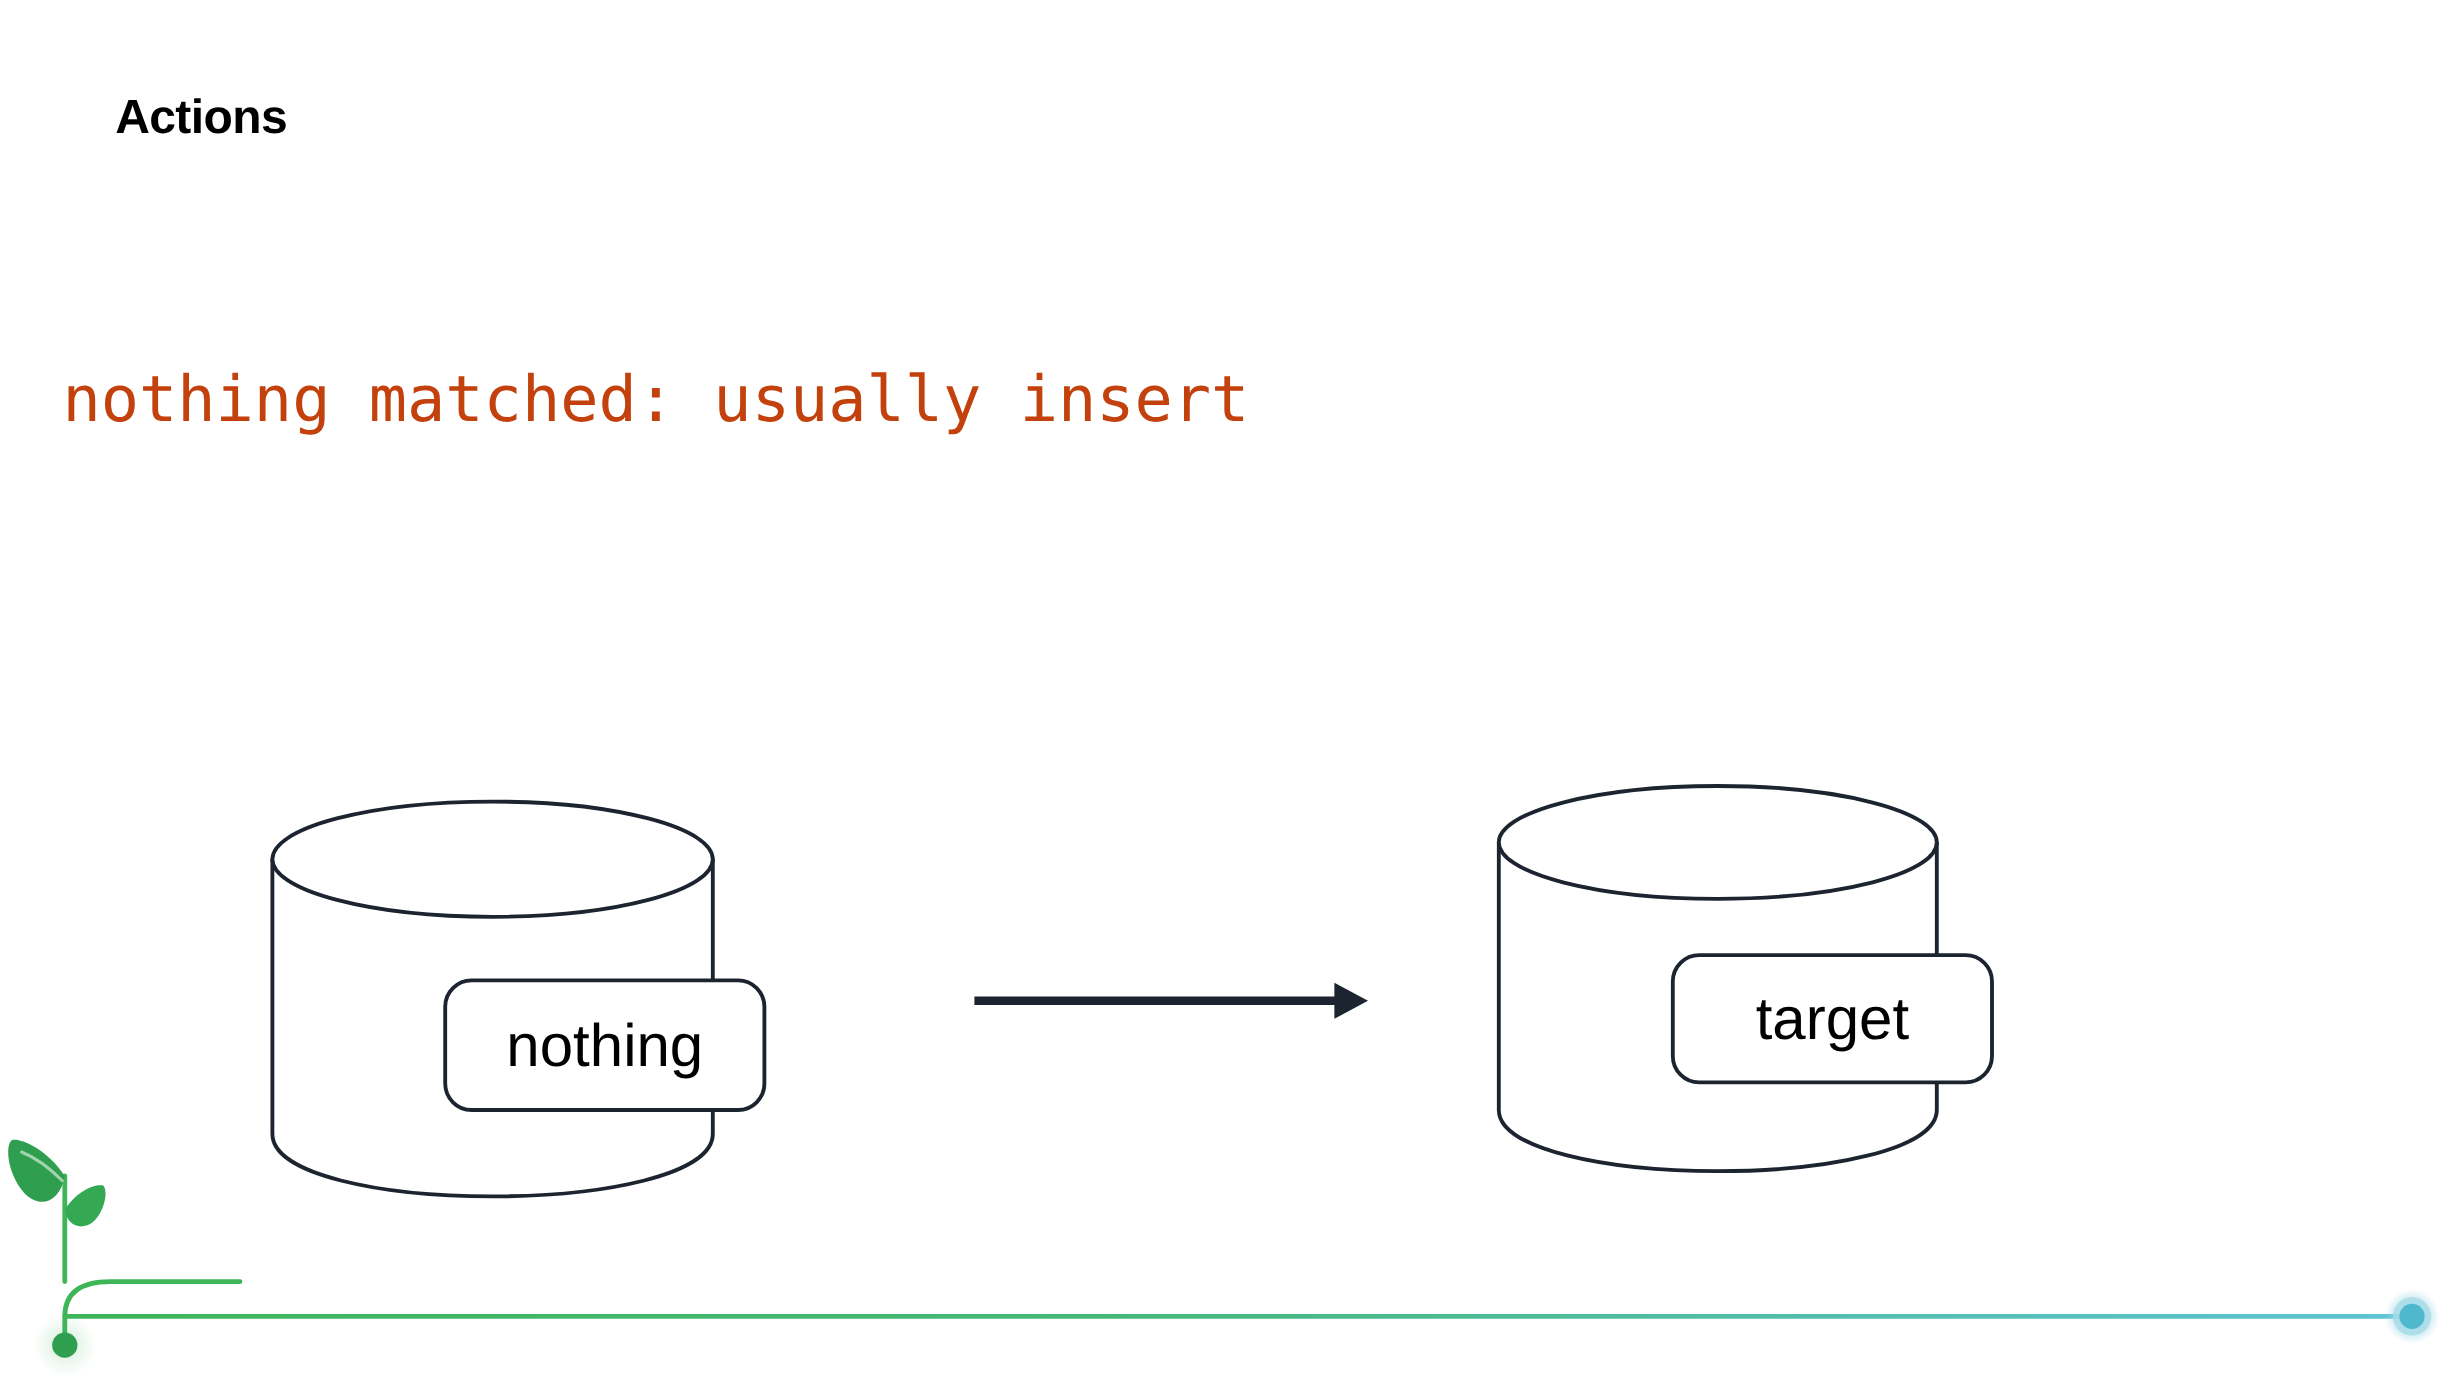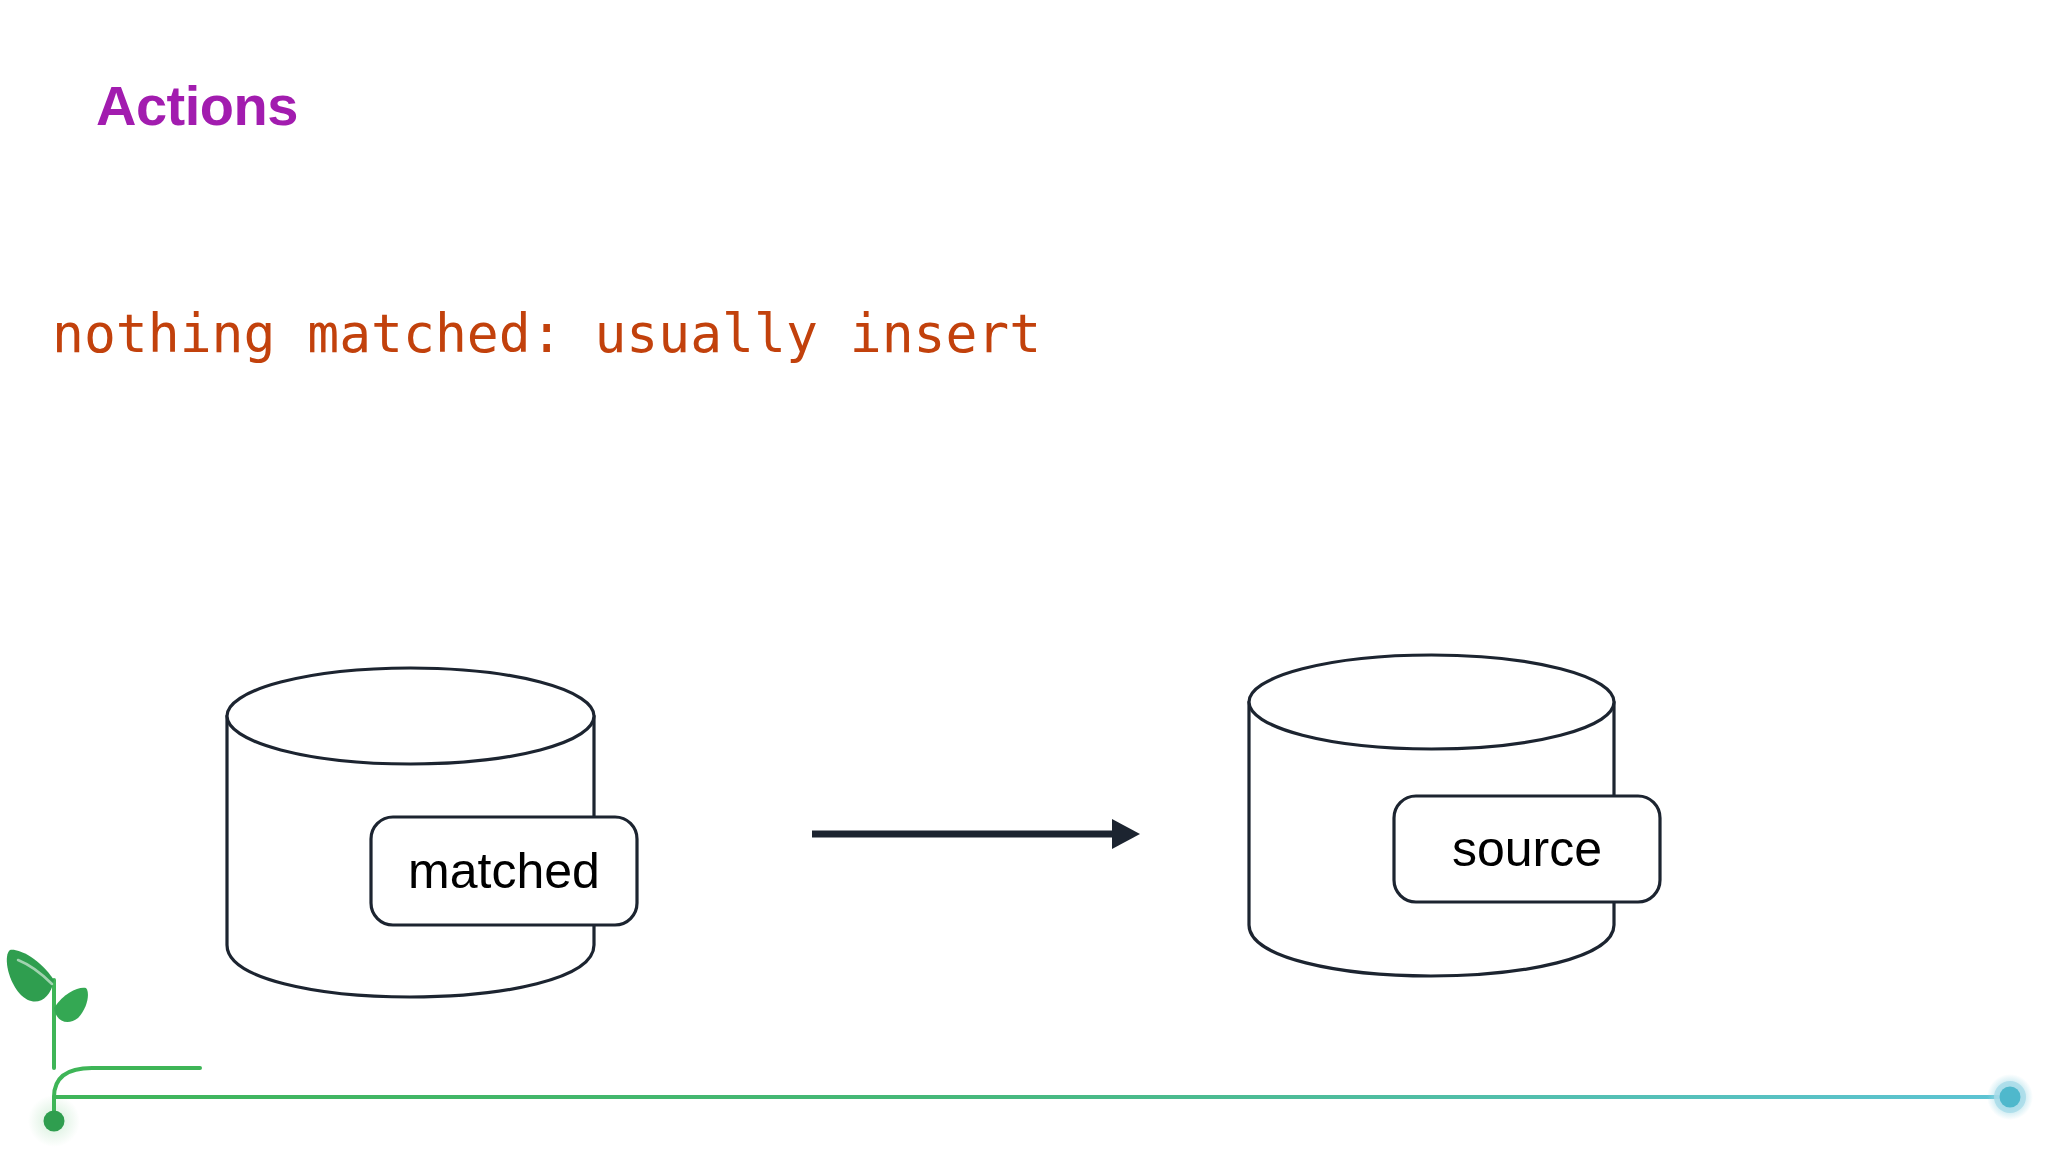--- a/index.html
+++ b/index.html
@@ -22,24 +22,24 @@
     height: 1152px;
     background: #ffffff;
   }
 
   
   .slide-title {
     position: absolute;
     left: 96px;
     top: 78px;
     font-family: "Liberation Sans", sans-serif;
-    font-size: 56px;
+    font-size: 40px;
     font-weight: 700;
     letter-spacing: -0.5px;
-    color: #a21caf;
+    color: #000000;
     line-height: 1;
     white-space: nowrap;
   }
 
   
   .body-line {
     position: absolute;
     left: 52px;
     top: 305px;
     font-family: "DejaVu Sans Mono", "Liberation Mono", monospace;
@@ -133,23 +133,23 @@
 
       <rect x="1394" y="796" width="266" height="106" rx="22" ry="22" fill="#ffffff" stroke="#1c2430" stroke-width="3.2"></rect>
 
       <g>
         <line x1="812" y1="834" x2="1126" y2="834" stroke="#1c2430" stroke-width="7" stroke-linecap="butt"></line>
         <path d="M 1140 834 L 1112 819 L 1112 849 Z" fill="#1c2430"></path>
       </g>
     </svg>
   </div>
 
-  <div class="cyl-label" id="label-source">matched</div>
-
-  <div class="cyl-label" id="label-target">source</div>
+  <div class="cyl-label" id="label-source">nothing</div>
+
+  <div class="cyl-label" id="label-target">target</div>
 
   <div class="footer">
     <svg width="2048" height="230" viewBox="0 0 2048 230" fill="none" xmlns="http://www.w3.org/2000/svg">
       <defs>
         <linearGradient id="lineGrad" x1="0" y1="0" x2="2048" y2="0" gradientUnits="userSpaceOnUse">
           <stop offset="0" stop-color="#3eb557"></stop>
           <stop offset="0.45" stop-color="#45b878"></stop>
           <stop offset="0.75" stop-color="#52bfae"></stop>
           <stop offset="1" stop-color="#5ec4d8"></stop>
         </linearGradient>

